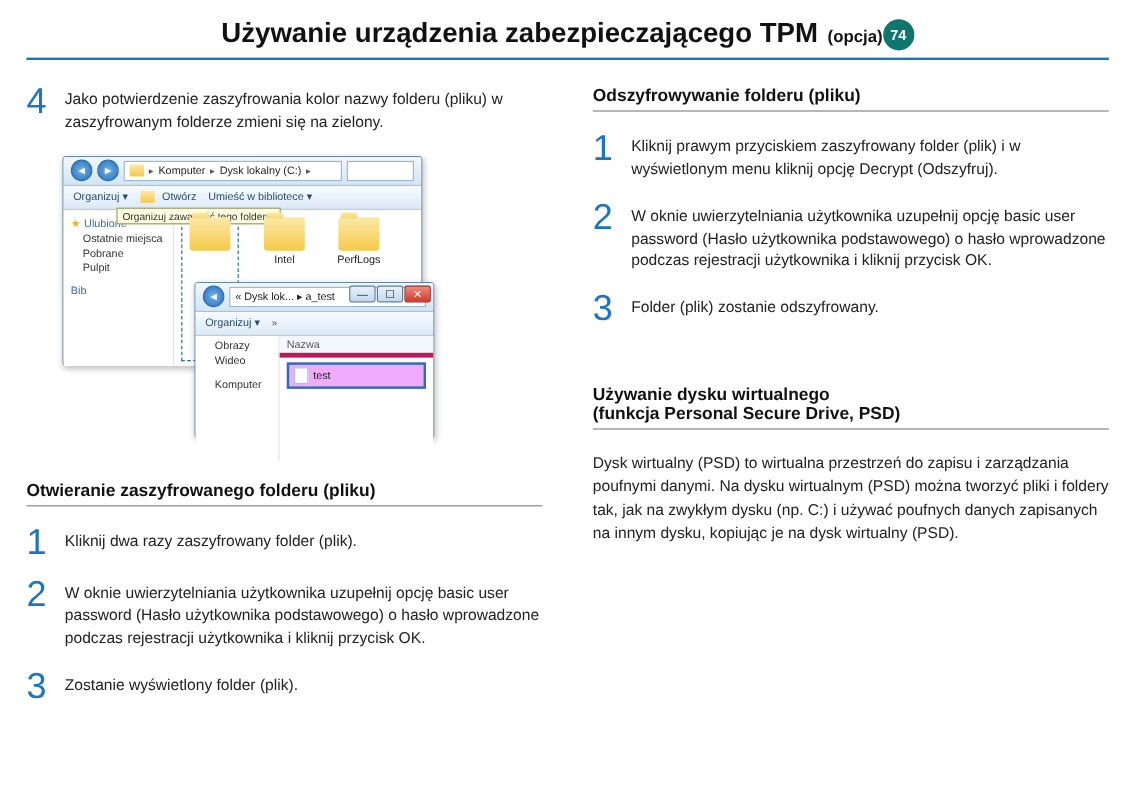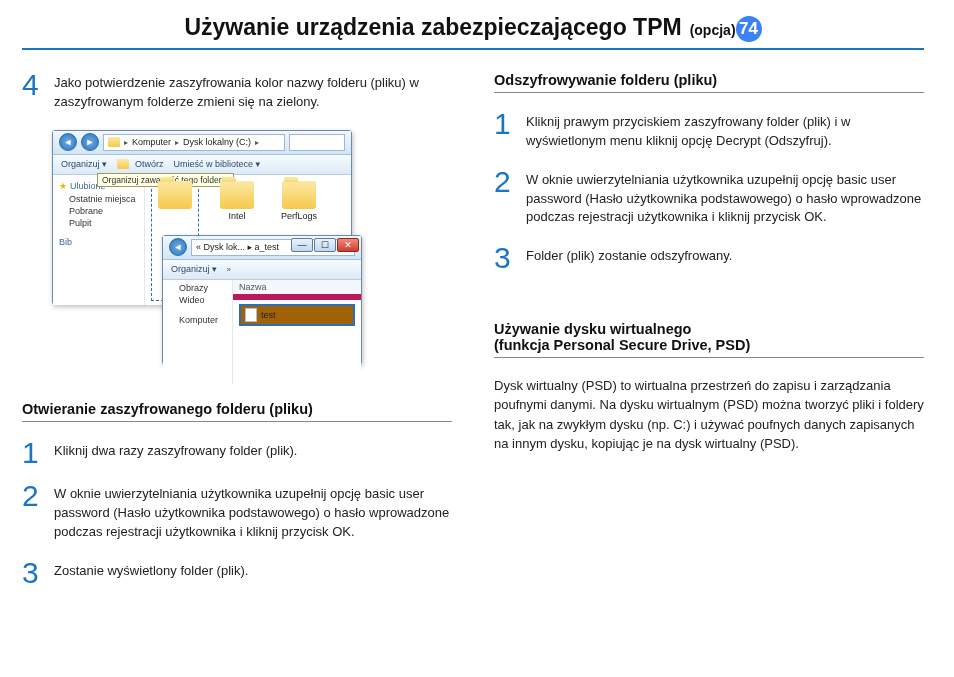--- a/index.html
+++ b/index.html
@@ -41,24 +41,24 @@
     padding-top: 2px;
   }
   .chapter {
     text-align: right;
     font-weight: 700;
     font-size: 11.5px;
     color: #1a75c5;
     line-height: 1.25;
   }
   .page-num {
-    background: #3b82f6;
+    background: #0f766e;
     color: #fff;
     font-weight: 700;
-    font-size: 17px;
+    font-size: 12px;
     width: 26px; height: 26px;
     border-radius: 50%;
     display: flex; align-items: center; justify-content: center;
   }
   .columns {
     display: flex;
     gap: 42px;
   }
   .col {
     flex: 1;
@@ -197,24 +197,24 @@
   .ctrl.close { background: linear-gradient(#f08a7d,#d13c2b); color:#fff; border-color:#8b2a1e;}
   .win2 .addr { font-size:9px; }
   .win2-body {
     display:flex; background:#fff; height: 104px;
   }
   .win2-side {
     width: 70px; border-right:1px solid #e2e8ef; font-size:9px; padding:2px 0;
   }
   .win2-col { flex:1; font-size:9px; }
   .col-head {
-    background:#f4f8fc; border-bottom:6px solid #be185d; padding:2px 6px; color:#555;
+    background:#f4f8fc; border-bottom:4px solid #be185d; padding:2px 6px; color:#555;
   }
   .file-row {
-    margin:4px 6px; border:2px solid #2a6fb5; background:#a16207;
+    margin:4px 6px; border:2px solid #2a6fb5; background:#f0abfc;
     padding:2px 4px; display:flex; align-items:center; gap:4px;
   }
   .file-glyph {
     width:12px; height:14px; background:#fff; border:1px solid #a9c2dc;
   }
   .drop { font-size:8px; color:#555; }
   .tiny-folder{
     width:12px;height:10px;background:linear-gradient(#fde9a6,#f5c94a);
     border-radius:1px; display:inline-block;
   }

